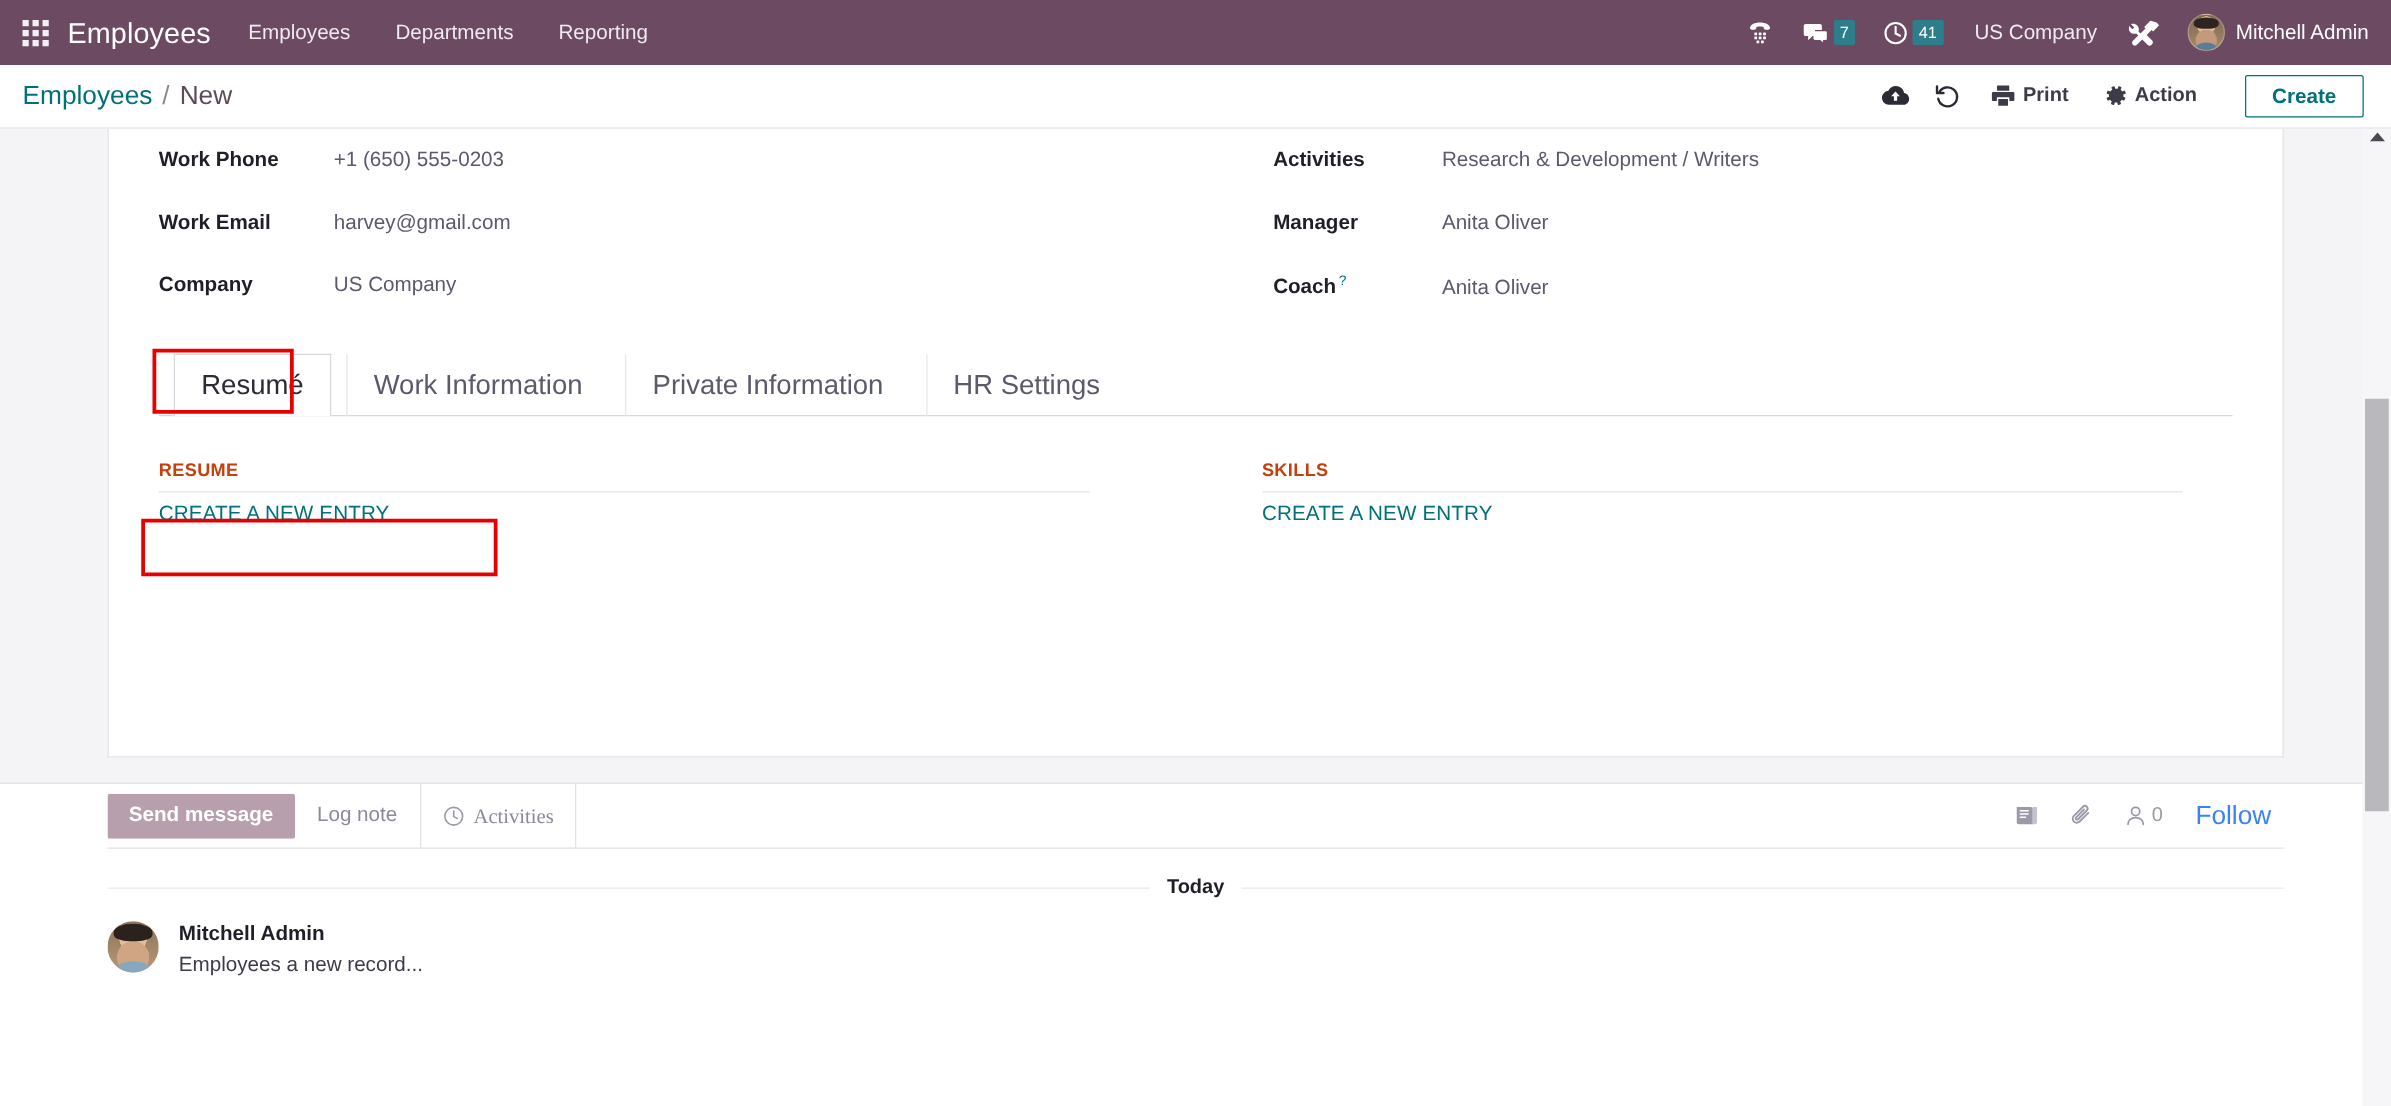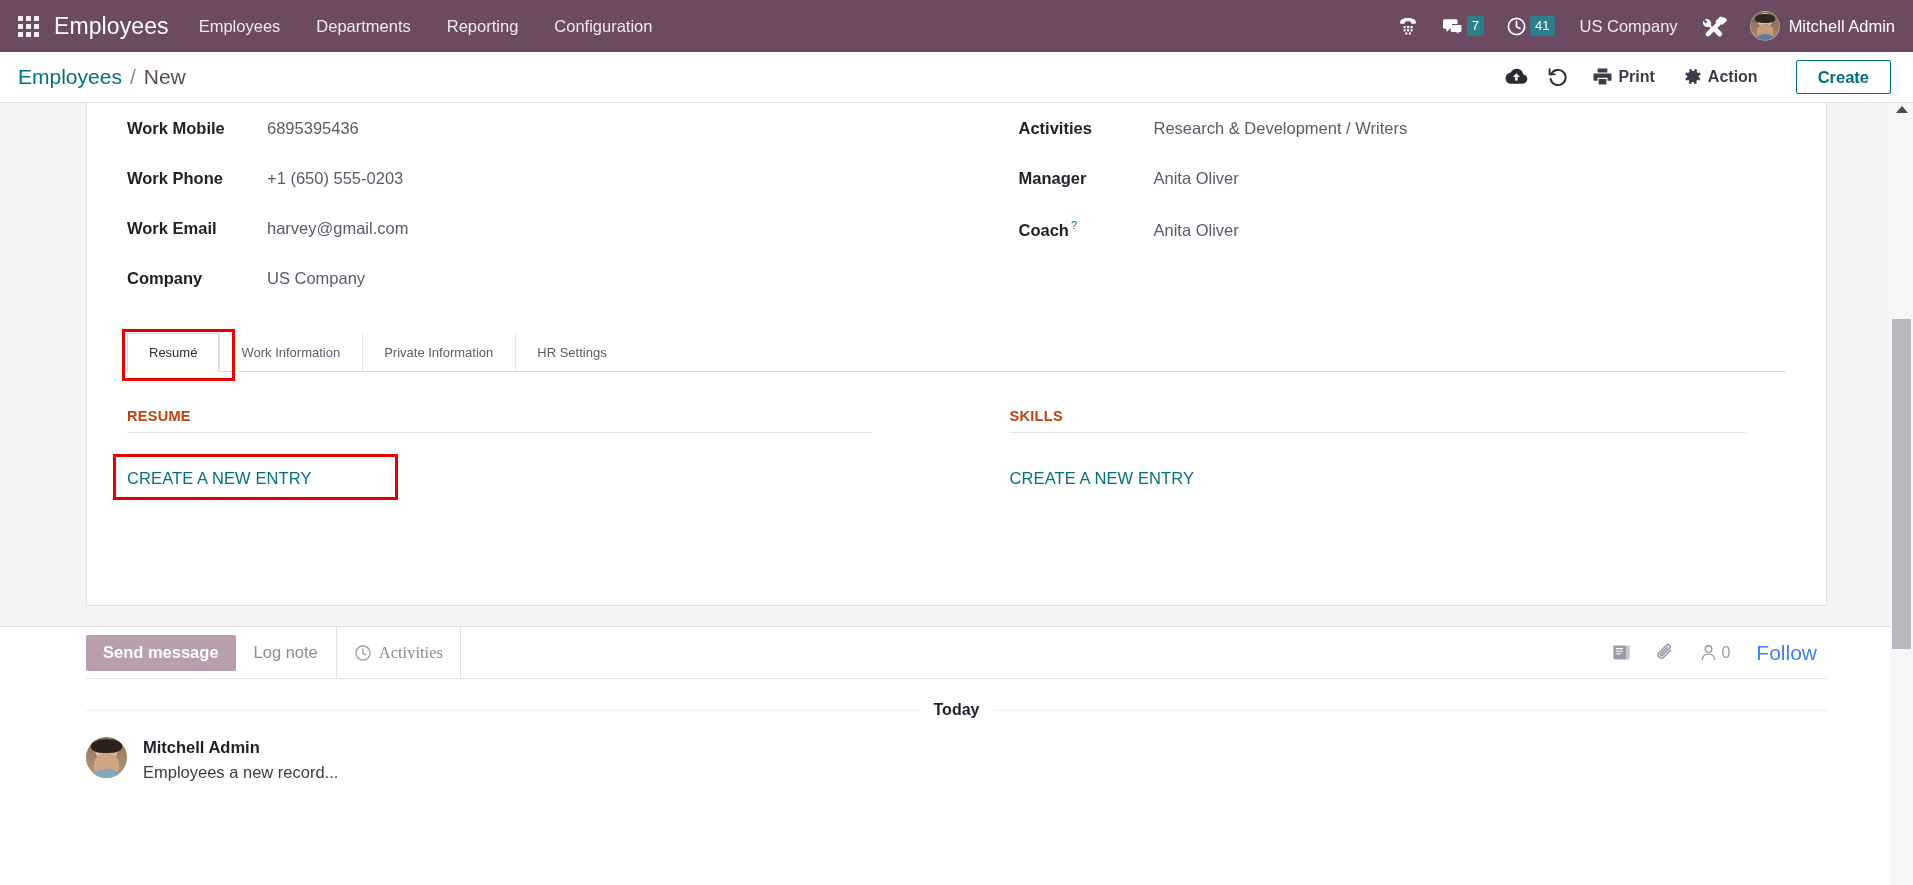--- a/index.html
+++ b/index.html
@@ -197,28 +197,29 @@
 
   
   .notebook { margin-top: 14px; position: relative; }
   .nb-tabs {
     display: flex;
     border-bottom: 1px solid #d8d8de;
     position: relative;
     z-index: 1;
   }
   .nb-tab {
-    font-size: 13px;
+    font-size: 22px;
     color: #5a5a6b;
     padding: 11px 21px 12px 21px;
     cursor: pointer;
     border: 1px solid transparent;
     border-bottom: none;
     margin-bottom: -1px;
     white-space: nowrap;
+    margin-left: 12px;
   }
   .nb-tab.active {
     color: #2b2b35;
     background: #ffffff;
     border-color: #d8d8de;
     border-top: 1px solid #d8d8de;
   }
   .nb-tab + .nb-tab:not(.active) { border-left: 1px solid #e6e6ec; }
 
   .highlight-box {
@@ -239,21 +240,21 @@
   .section-title {
     font-size: 14.5px;
     font-weight: bold;
     color: #c2410c;
     letter-spacing: 0.3px;
     padding-bottom: 8px;
     border-bottom: 1px solid #e4e4ea;
   }
   .new-entry-link {
     display: inline-block;
-    margin-top: 36px;
+    margin-top: 8px;
     font-size: 16.5px;
     color: #00717a;
     cursor: pointer;
     letter-spacing: 0.1px;
     text-align: center;
   }
 
   
   .chatter {
     background: #ffffff;
@@ -388,21 +389,20 @@
         <i></i>
         <i></i>
         <i></i>
     </div>
   </div>
   <div class="brand">Employees</div>
   <div class="menu-items">
     <div class="menu-item">Employees</div>
     <div class="menu-item">Departments</div>
     <div class="menu-item">Reporting</div>
-    <div class="menu-item">Configuration</div>
   </div>
 
   <div class="navbar-right">
     <div class="nb-icon">
       <svg width="22" height="22" viewBox="0 0 22 22" fill="none">
         <path d="M3 7.2c0-2.4 3.6-4.2 8-4.2s8 1.8 8 4.2c0 1-.7 1.6-1.6 1.6h-2c-.8 0-1.4-.6-1.4-1.4 0-.5-.3-.9-.8-1-1.5-.3-3-.3-4.4 0-.5.1-.8.5-.8 1 0 .8-.6 1.4-1.4 1.4h-2C3.7 8.8 3 8.2 3 7.2z" fill="#ffffff"></path>
         <g fill="#ffffff">
           <rect x="6.5" y="11" width="2.2" height="2.2" rx=".3"></rect>
           <rect x="10" y="11" width="2.2" height="2.2" rx=".3"></rect>
           <rect x="13.5" y="11" width="2.2" height="2.2" rx=".3"></rect>
@@ -486,24 +486,20 @@
 </div>
 
 <div class="main">
 
   <div class="form-region">
     <div class="o-form-sheet">
 
       <div class="form-groups">
         <div class="fg-col left">
           <div class="f-row">
-            <div class="f-label">Work Mobile</div>
-            <div class="f-value">6895395436</div>
-          </div>
-          <div class="f-row">
             <div class="f-label">Work Phone</div>
             <div class="f-value">+1 (650) 555-0203</div>
           </div>
           <div class="f-row">
             <div class="f-label">Work Email</div>
             <div class="f-value">harvey@gmail.com</div>
           </div>
           <div class="f-row">
             <div class="f-label">Company</div>
             <div class="f-value">US Company</div>

